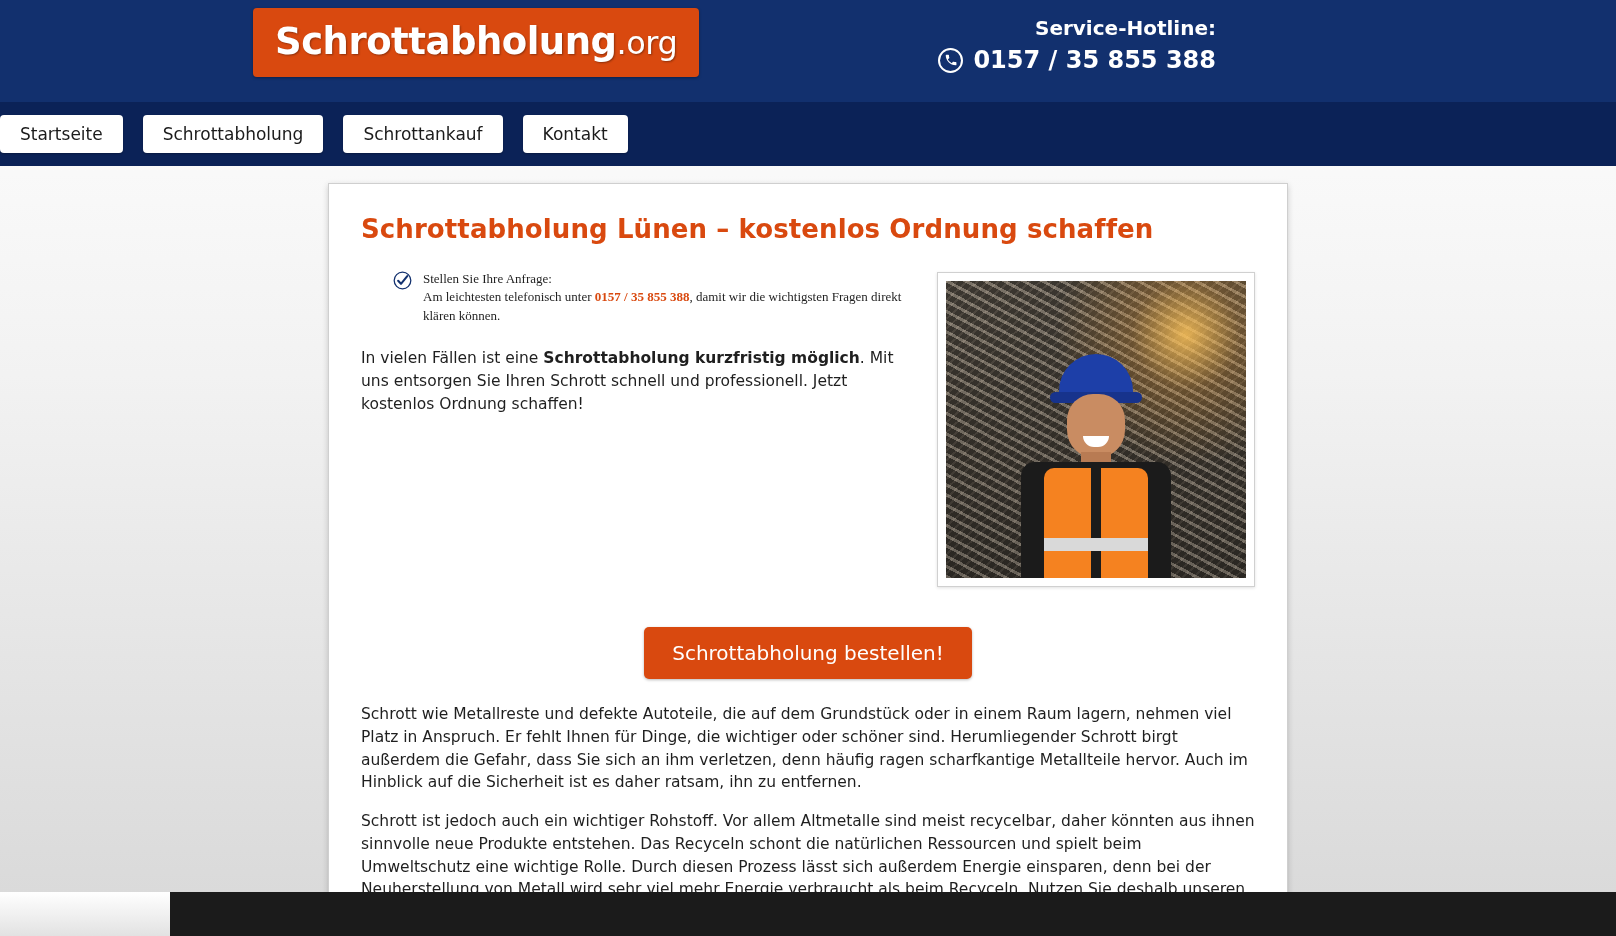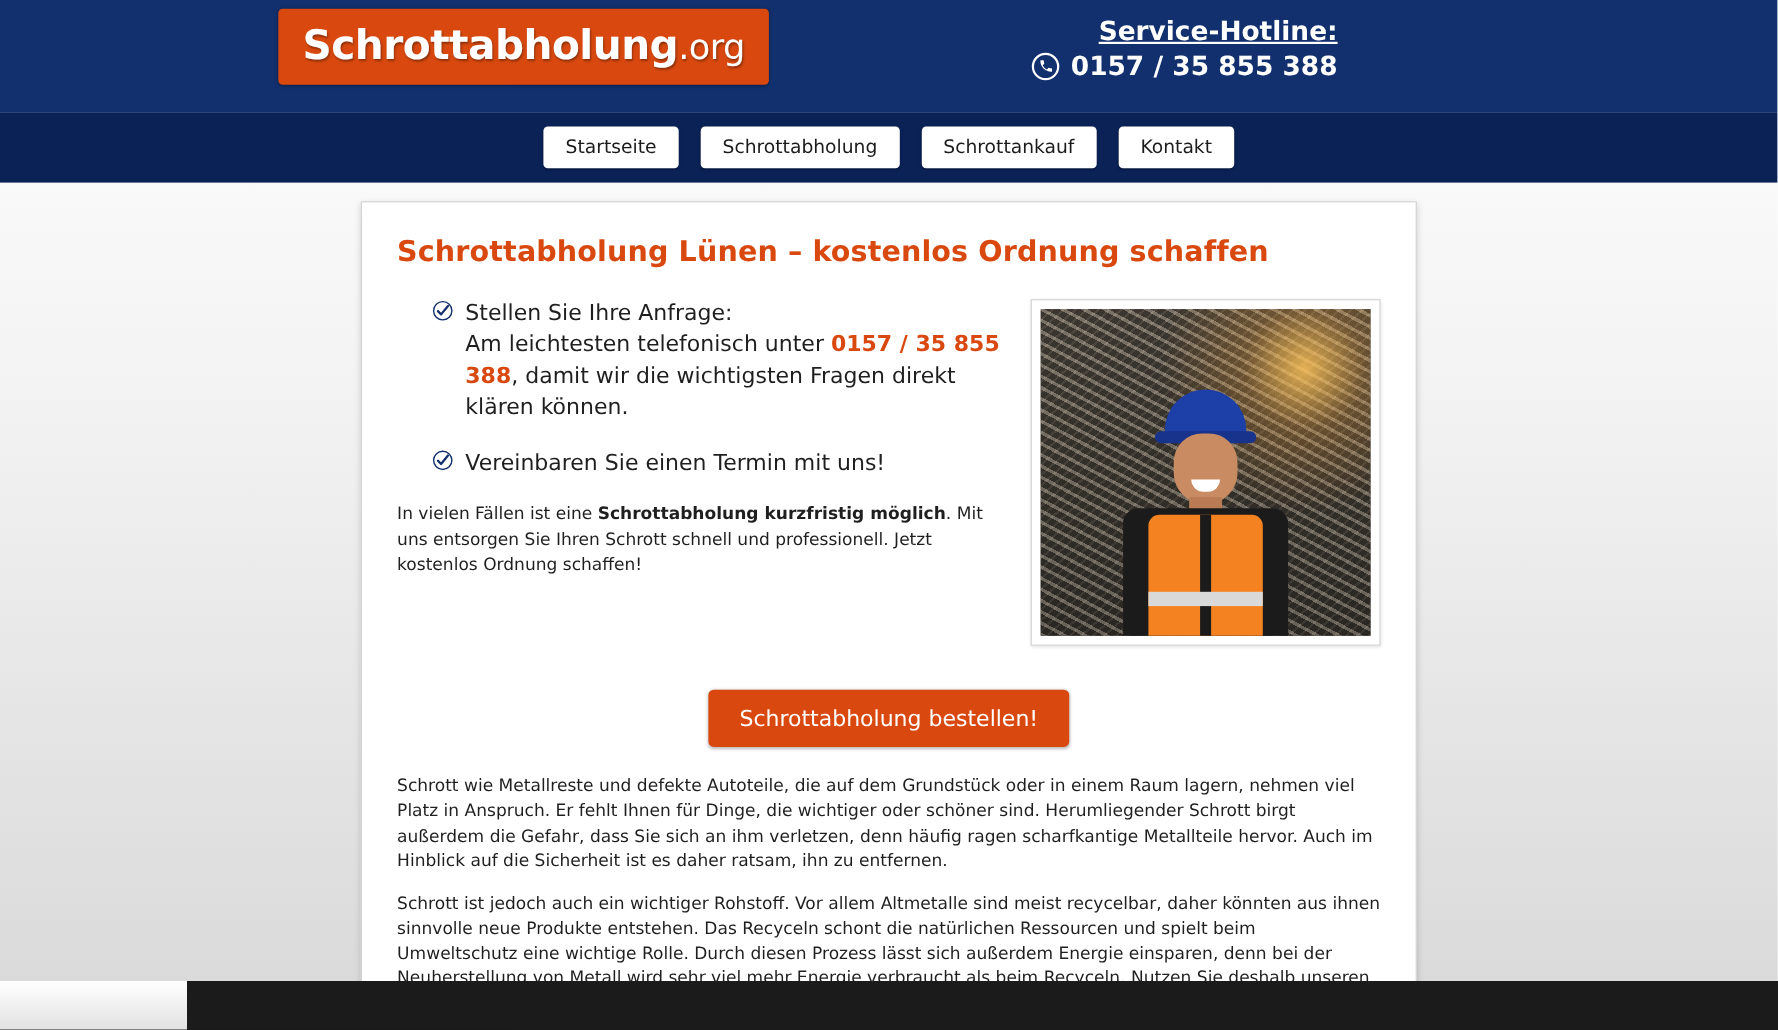--- a/index.html
+++ b/index.html
@@ -43,25 +43,24 @@
     font-size: 32px;
   }
   .hotline {
     position: absolute;
     right: 400px;
     top: 14px;
     text-align: right;
     color: #ffffff;
   }
   .hotline-label {
-    font-size: 24px;
+    font-size: 20px;
     font-weight: bold;
     line-height: 28px;
     white-space: nowrap;
-    text-decoration: underline;
   }
   .hotline-number-row {
     display: flex;
     align-items: center;
     justify-content: flex-end;
     gap: 10px;
     margin-top: 4px;
   }
   .phone-icon {
     width: 25px;
@@ -79,21 +78,20 @@
     font-weight: bold;
     white-space: nowrap;
   }
 
   
   .nav {
     background: #0b2257;
     height: 64px;
     display: flex;
     align-items: center;
-    justify-content: center;
     gap: 20px;
   }
   .nav-item {
     background: #ffffff;
     color: #1b1b1b;
     font-size: 17px;
     padding: 9px 20px;
     border-radius: 4px;
     cursor: pointer;
     white-space: nowrap;
@@ -202,25 +200,26 @@
     margin: 0 0 16px 0;
   }
   .body-text p { margin-bottom: 16px; }
   .steps {
     list-style: none;
     margin: 16px 0 20px 0;
     padding: 0 0 0 32px;
   }
   .steps li {
     position: relative;
-    font-size: 20px;
+    font-size: 13px;
     line-height: 1.42;
     color: #1f1f1f;
     margin-bottom: 22px;
     padding-left: 30px;
+    font-family: Liberation Serif, serif;
   }
   .check {
     position: absolute;
     left: 0;
     top: 1px;
     width: 19px;
     height: 19px;
     color: #12306e;
   }
   .orange { color: #d9490f; font-weight: bold; }
@@ -313,29 +312,20 @@
           <li>
             <span class="check">
               <svg width="19" height="19" viewBox="0 0 24 24">
                   <circle cx="12" cy="12" r="10.5" fill="none" stroke="#12306e" stroke-width="1.6"></circle>
                   <path d="M6.5 12.4l3.6 3.8L18 6.5" fill="none" stroke="#12306e" stroke-width="2.6" stroke-linecap="round" stroke-linejoin="round"></path>
                 </svg>
             </span>
             <span>Stellen Sie Ihre Anfrage:</span><br>
             <span>Am leichtesten telefonisch unter </span><span class="orange">0157 / 35 855 388</span><span>, damit wir die wichtigsten Fragen direkt klären können.</span>
           </li>
-          <li>
-            <span class="check">
-              <svg width="19" height="19" viewBox="0 0 24 24">
-                  <circle cx="12" cy="12" r="10.5" fill="none" stroke="#12306e" stroke-width="1.6"></circle>
-                  <path d="M6.5 12.4l3.6 3.8L18 6.5" fill="none" stroke="#12306e" stroke-width="2.6" stroke-linecap="round" stroke-linejoin="round"></path>
-                </svg>
-            </span>
-            <span>Vereinbaren Sie einen Termin mit uns!</span>
-          </li>
         </ul>
 
         <p><span>In vielen Fällen ist eine </span><span class="strong">Schrottabholung kurzfristig möglich</span><span>. Mit uns entsorgen Sie Ihren Schrott schnell und professionell. Jetzt kostenlos Ordnung schaffen!</span></p>
       </div>
     </div>
 
     <div class="cta-wrap">
       <div class="cta">Schrottabholung bestellen!</div>
     </div>
 

